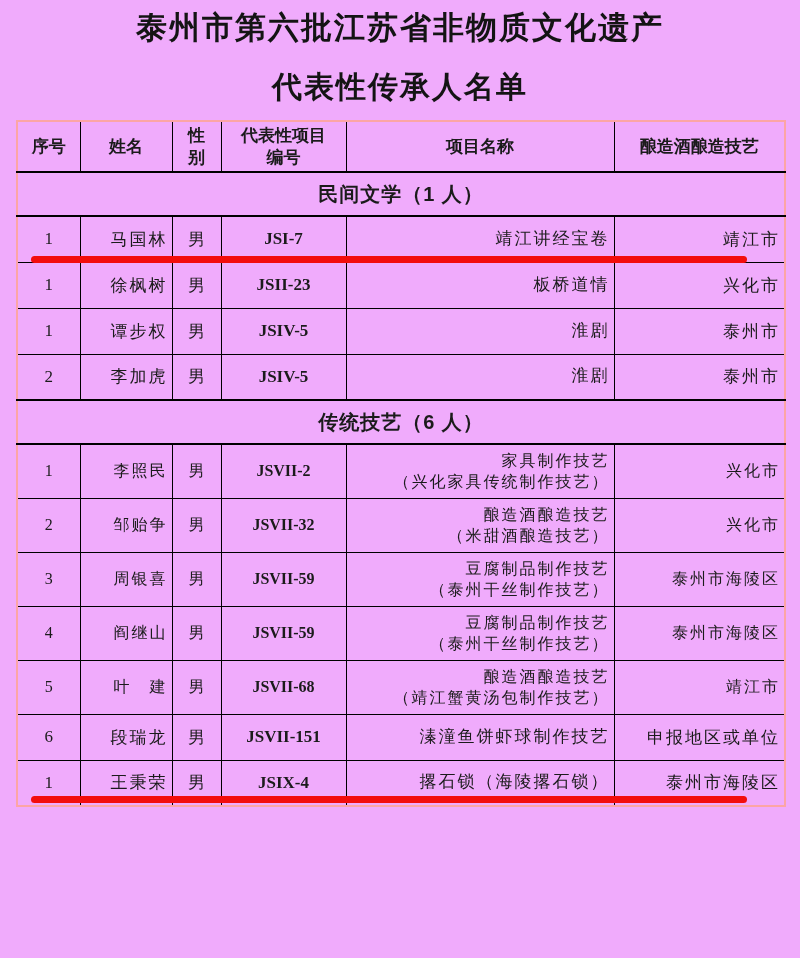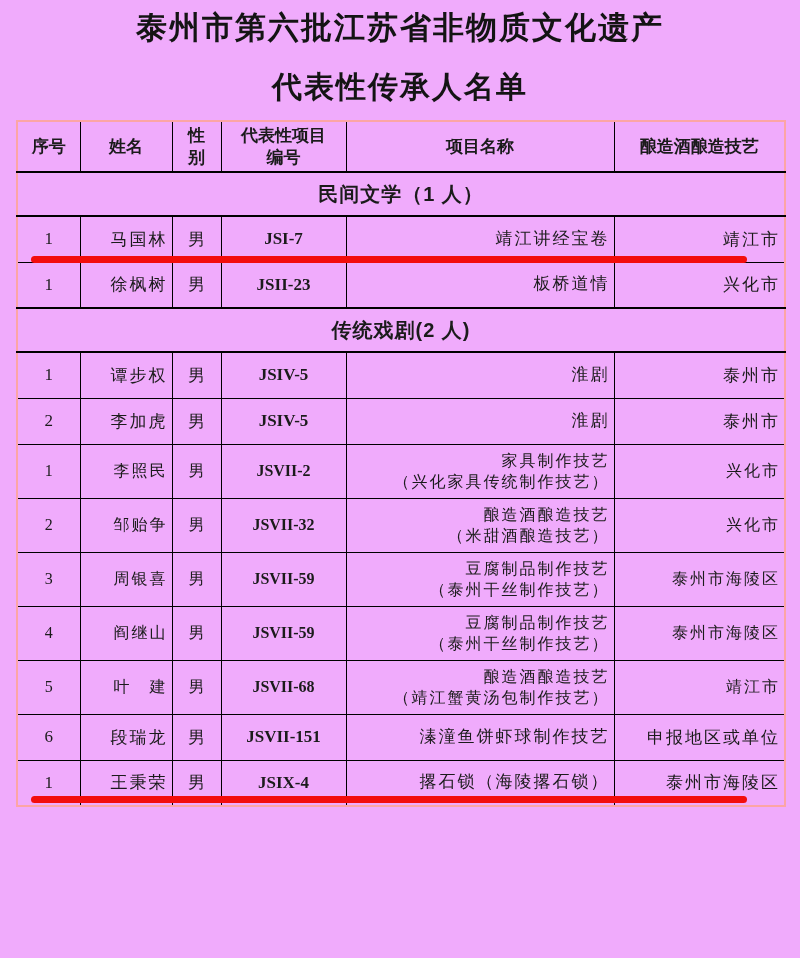--- a/index.html
+++ b/index.html
@@ -115,38 +115,38 @@
             <td class="c-region">靖江市</td>
           </tr>
           <tr class="single">
             <td class="c-no">1</td>
             <td class="c-name">徐枫树</td>
             <td class="c-gender">男</td>
             <td class="c-code">JSII-23</td>
             <td class="c-project">板桥道情</td>
             <td class="c-region">兴化市</td>
           </tr>
-          <tr>
-            <td colspan="6" class="section">传统戏剧(2 人)</td>
-          </tr>
           <tr class="single">
             <td class="c-no">1</td>
             <td class="c-name">谭步权</td>
             <td class="c-gender">男</td>
             <td class="c-code">JSIV-5</td>
             <td class="c-project">淮剧</td>
             <td class="c-region">泰州市</td>
           </tr>
           <tr class="single">
             <td class="c-no">2</td>
             <td class="c-name">李加虎</td>
             <td class="c-gender">男</td>
             <td class="c-code">JSIV-5</td>
             <td class="c-project">淮剧</td>
             <td class="c-region">泰州市</td>
+          </tr>
+          <tr>
+            <td colspan="6" class="section">传统技艺（6 人）</td>
           </tr>
           <tr class="double">
             <td class="c-no">1</td>
             <td class="c-name">李照民</td>
             <td class="c-gender">男</td>
             <td class="c-code">JSVII-2</td>
             <td class="c-project">家具制作技艺
 （兴化家具传统制作技艺）</td>
             <td class="c-region">兴化市</td>
           </tr>

